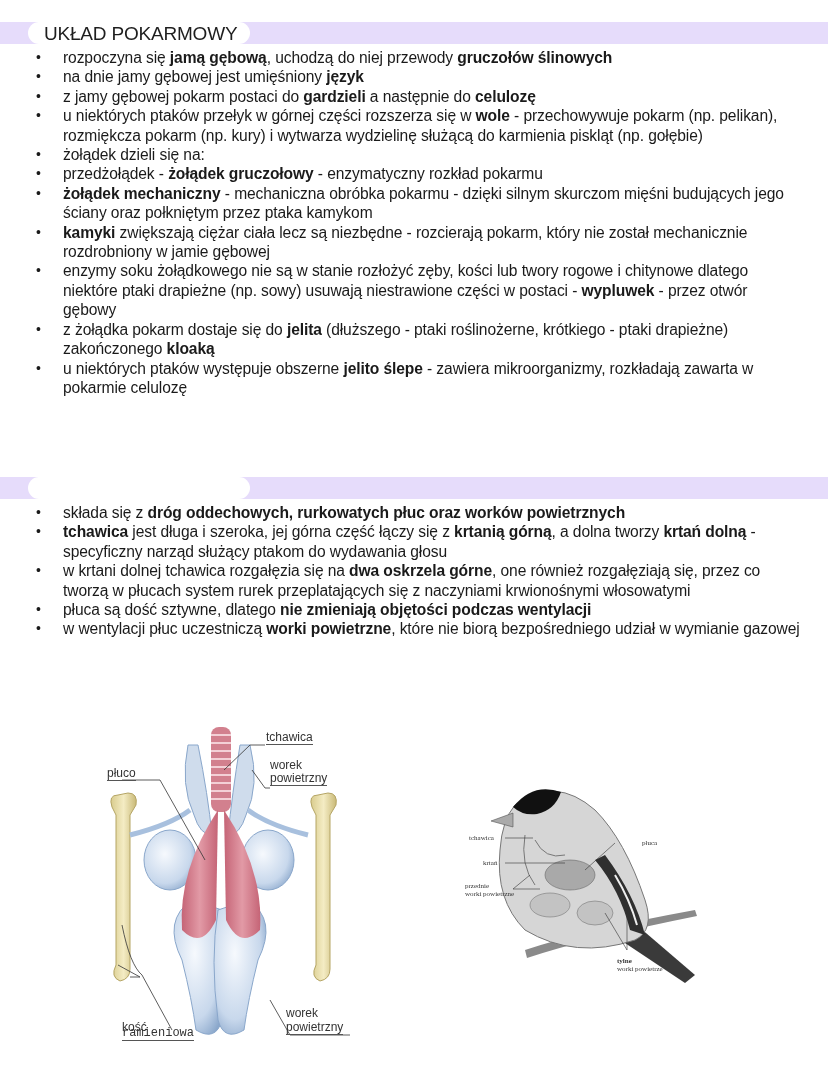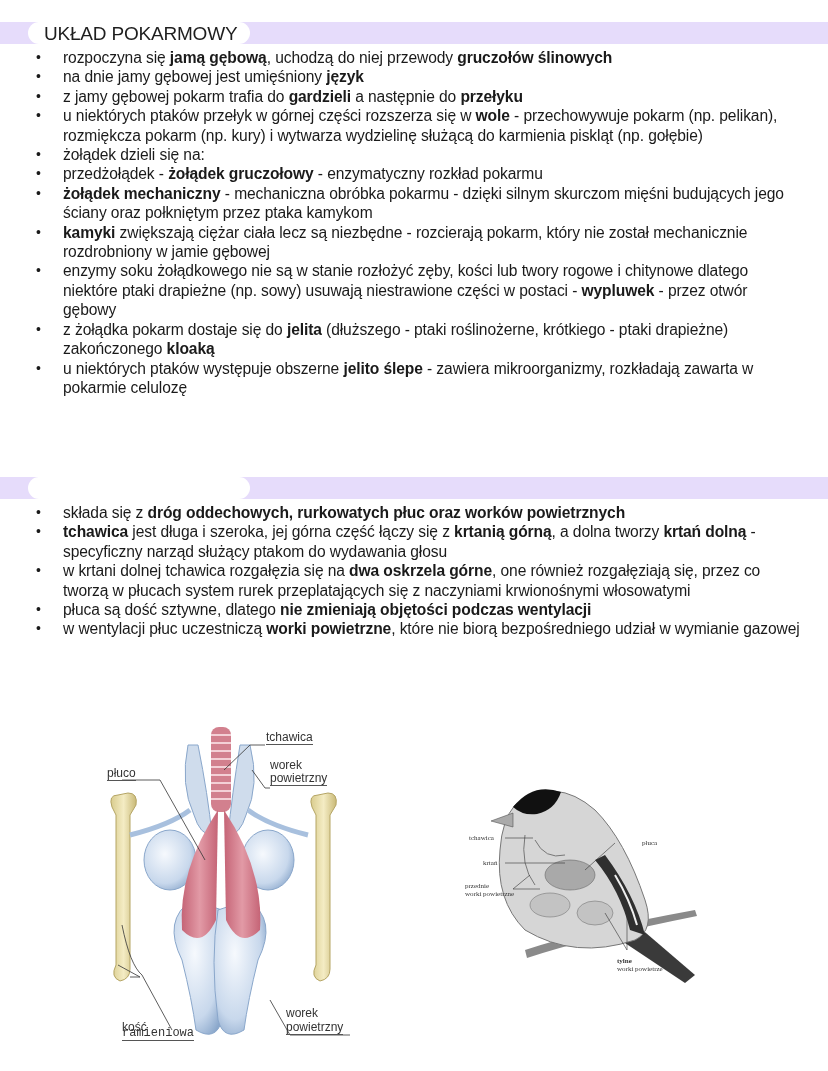--- a/index.html
+++ b/index.html
@@ -24,21 +24,21 @@
 
 <div class="section-head" style="top:22px;">
   <div class="band"></div>
   <div class="cut-left"></div>
   <div class="cut" style="left:38px; width:212px;"></div>
   <div class="title">UKŁAD POKARMOWY</div>
 </div>
 <ul class="bullets" id="list0" style="top:48px;">
     <li><span class="dot">•</span><span>rozpoczyna się </span><b>jamą gębową</b><span>, uchodzą do niej przewody </span><b>gruczołów ślinowych</b></li>
     <li><span class="dot">•</span><span>na dnie jamy gębowej jest umięśniony </span><b>język</b></li>
-    <li><span class="dot">•</span><span>z jamy gębowej pokarm trafia do </span><b>gardzieli</b><span> a następnie do </span><b>przełyku</b></li>
+    <li><span class="dot">•</span><span>z jamy gębowej pokarm postaci do </span><b>gardzieli</b><span> a następnie do </span><b>celulozę</b></li>
     <li><span class="dot">•</span><span>u niektórych ptaków przełyk w górnej części rozszerza się w </span><b>wole</b><span> - przechowywuje pokarm (np. pelikan), rozmiękcza pokarm (np. kury) i wytwarza wydzielinę służącą do karmienia piskląt (np. gołębie)</span></li>
     <li><span class="dot">•</span><span>żołądek dzieli się na:</span></li>
     <li><span class="dot">•</span><span>przedżołądek - </span><b>żołądek gruczołowy</b><span> - enzymatyczny rozkład pokarmu</span></li>
     <li><span class="dot">•</span><b>żołądek mechaniczny</b><span> - mechaniczna obróbka pokarmu - dzięki silnym skurczom mięśni budujących jego ściany oraz połkniętym przez ptaka kamykom</span></li>
     <li><span class="dot">•</span><b>kamyki</b><span> zwiększają ciężar ciała lecz są niezbędne - rozcierają pokarm, który nie został mechanicznie rozdrobniony w jamie gębowej</span></li>
     <li><span class="dot">•</span><span>enzymy soku żołądkowego nie są w stanie rozłożyć zęby, kości lub twory rogowe i chitynowe dlatego niektóre ptaki drapieżne (np. sowy) usuwają niestrawione części w postaci - </span><b>wypluwek</b><span> - przez otwór gębowy</span></li>
     <li><span class="dot">•</span><span>z żołądka pokarm dostaje się do </span><b>jelita</b><span> (dłuższego - ptaki roślinożerne, krótkiego - ptaki drapieżne) zakończonego </span><b>kloaką</b></li>
     <li><span class="dot">•</span><span>u niektórych ptaków występuje obszerne </span><b>jelito ślepe</b><span> - zawiera mikroorganizmy, rozkładają zawarta w pokarmie celulozę</span></li>
   </ul>
 

